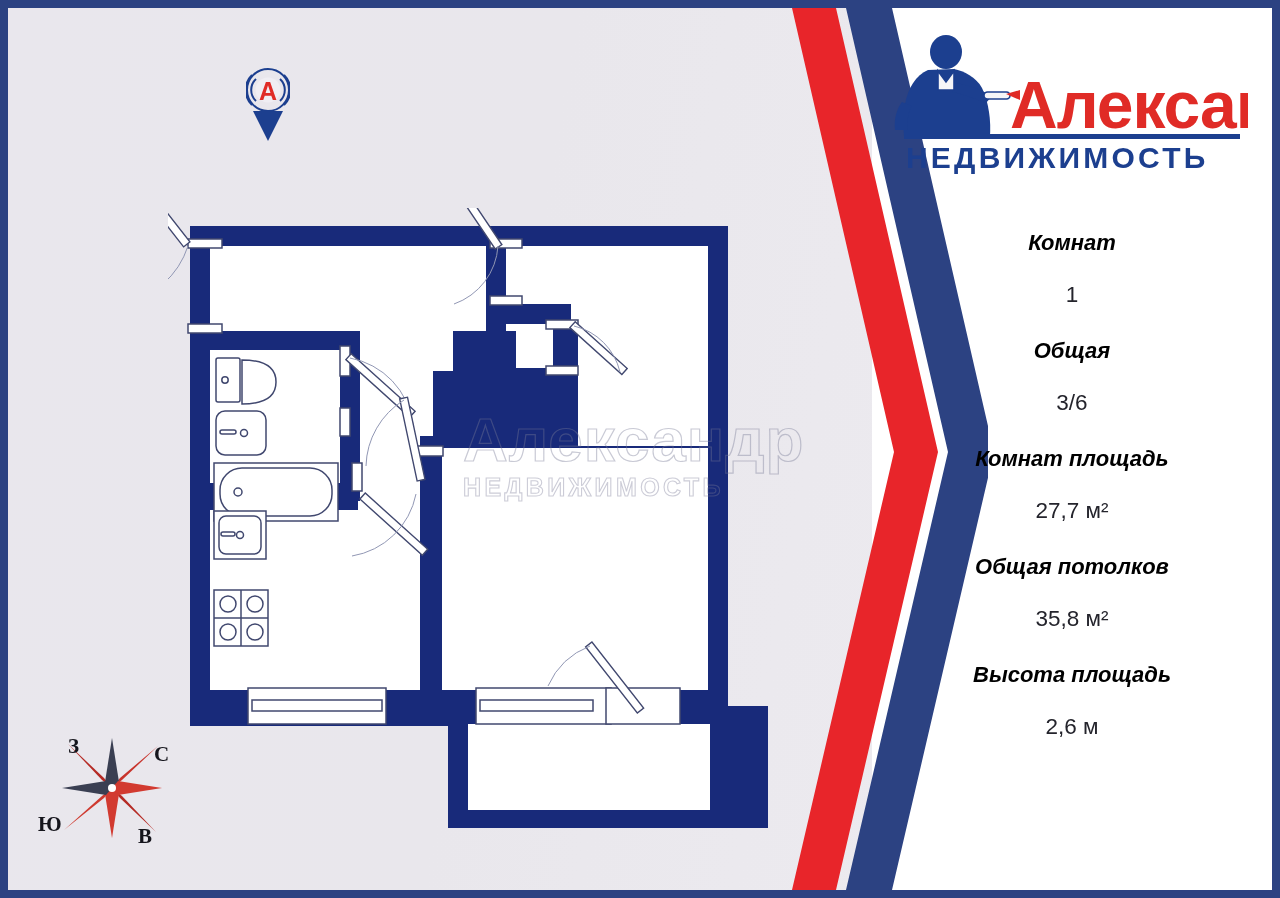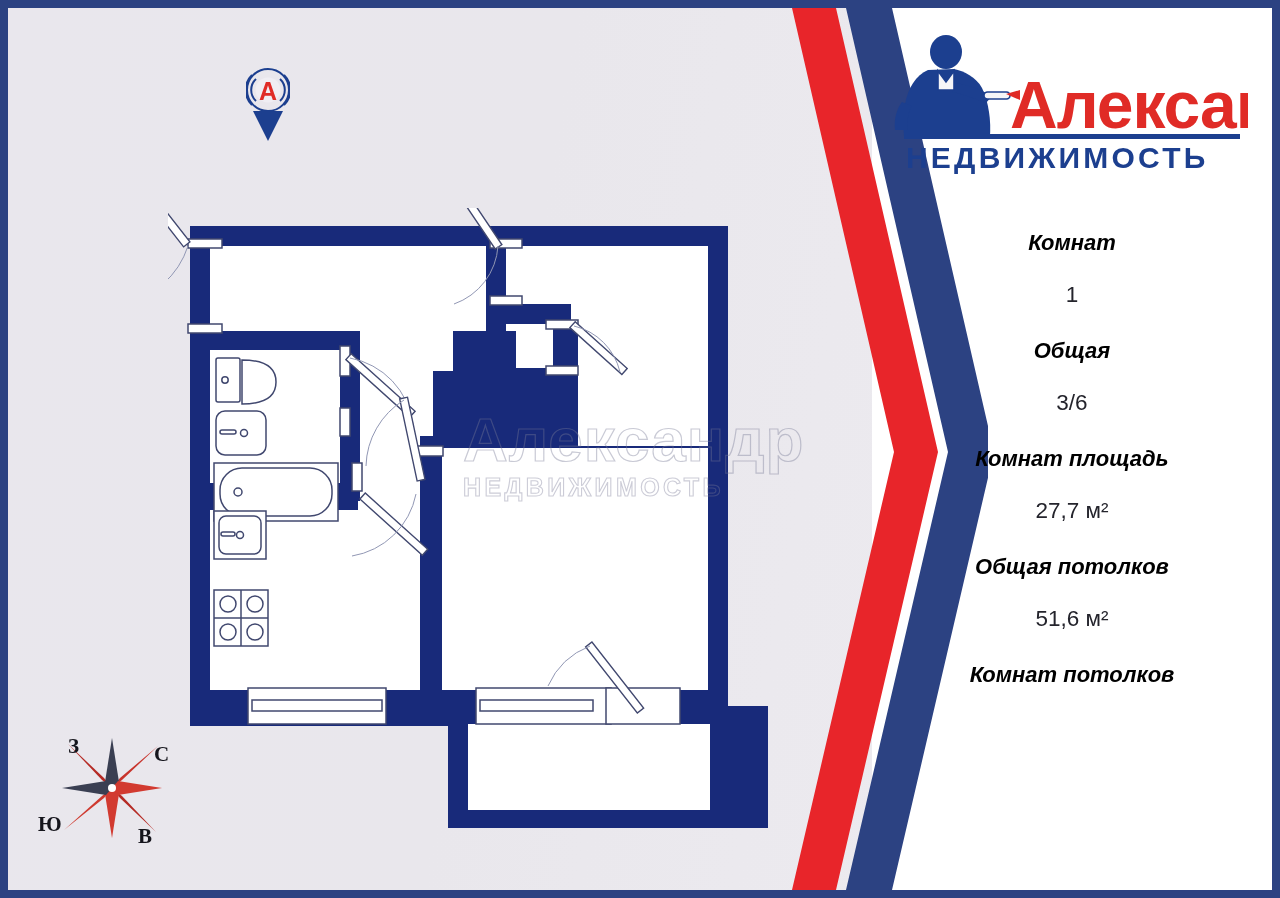--- a/index.html
+++ b/index.html
@@ -323,20 +323,21 @@
     <div>
       <div class="spec-key">Общая</div>
       <div class="spec-val">3/6</div>
     </div>
     <div>
       <div class="spec-key">Комнат площадь</div>
       <div class="spec-val">27,7 м²</div>
     </div>
     <div>
       <div class="spec-key">Общая потолков</div>
-      <div class="spec-val">51,6 м²</div>
-    </div>
-    <div>
-      <div class="spec-key">Комнат потолков</div>
+      <div class="spec-val">35,8 м²</div>
+    </div>
+    <div>
+      <div class="spec-key">Высота площадь</div>
+      <div class="spec-val">2,6 м</div>
     </div>
   </div>
 
 </div>
 
 </body></html>

